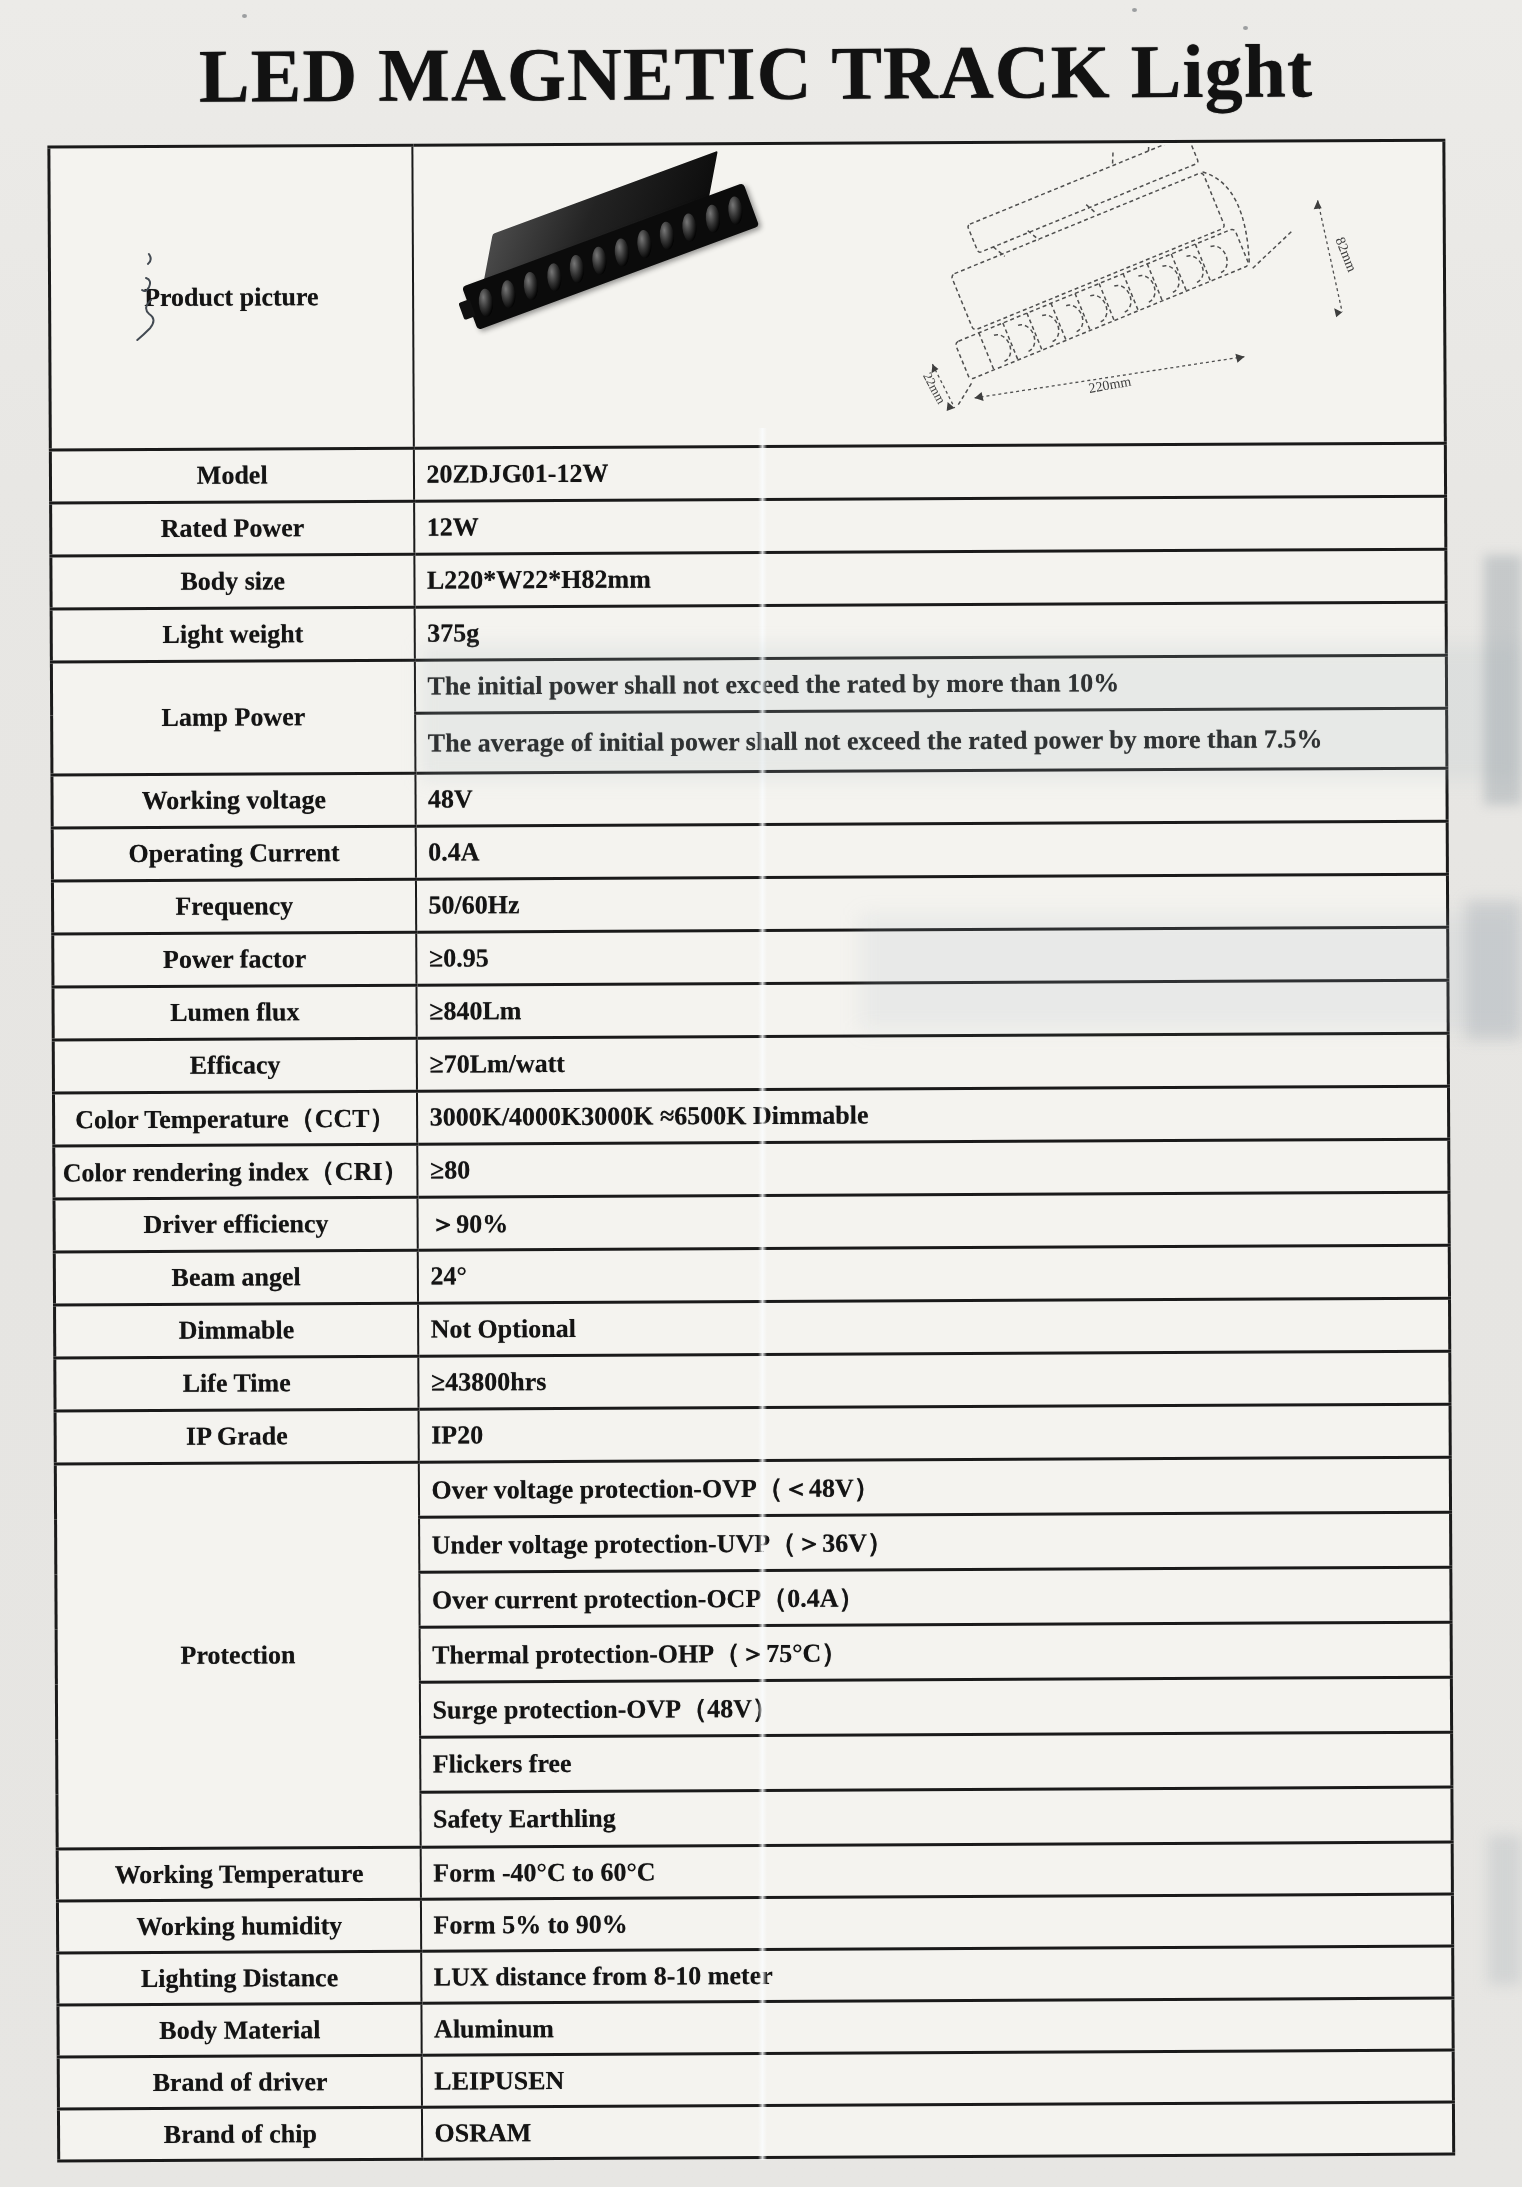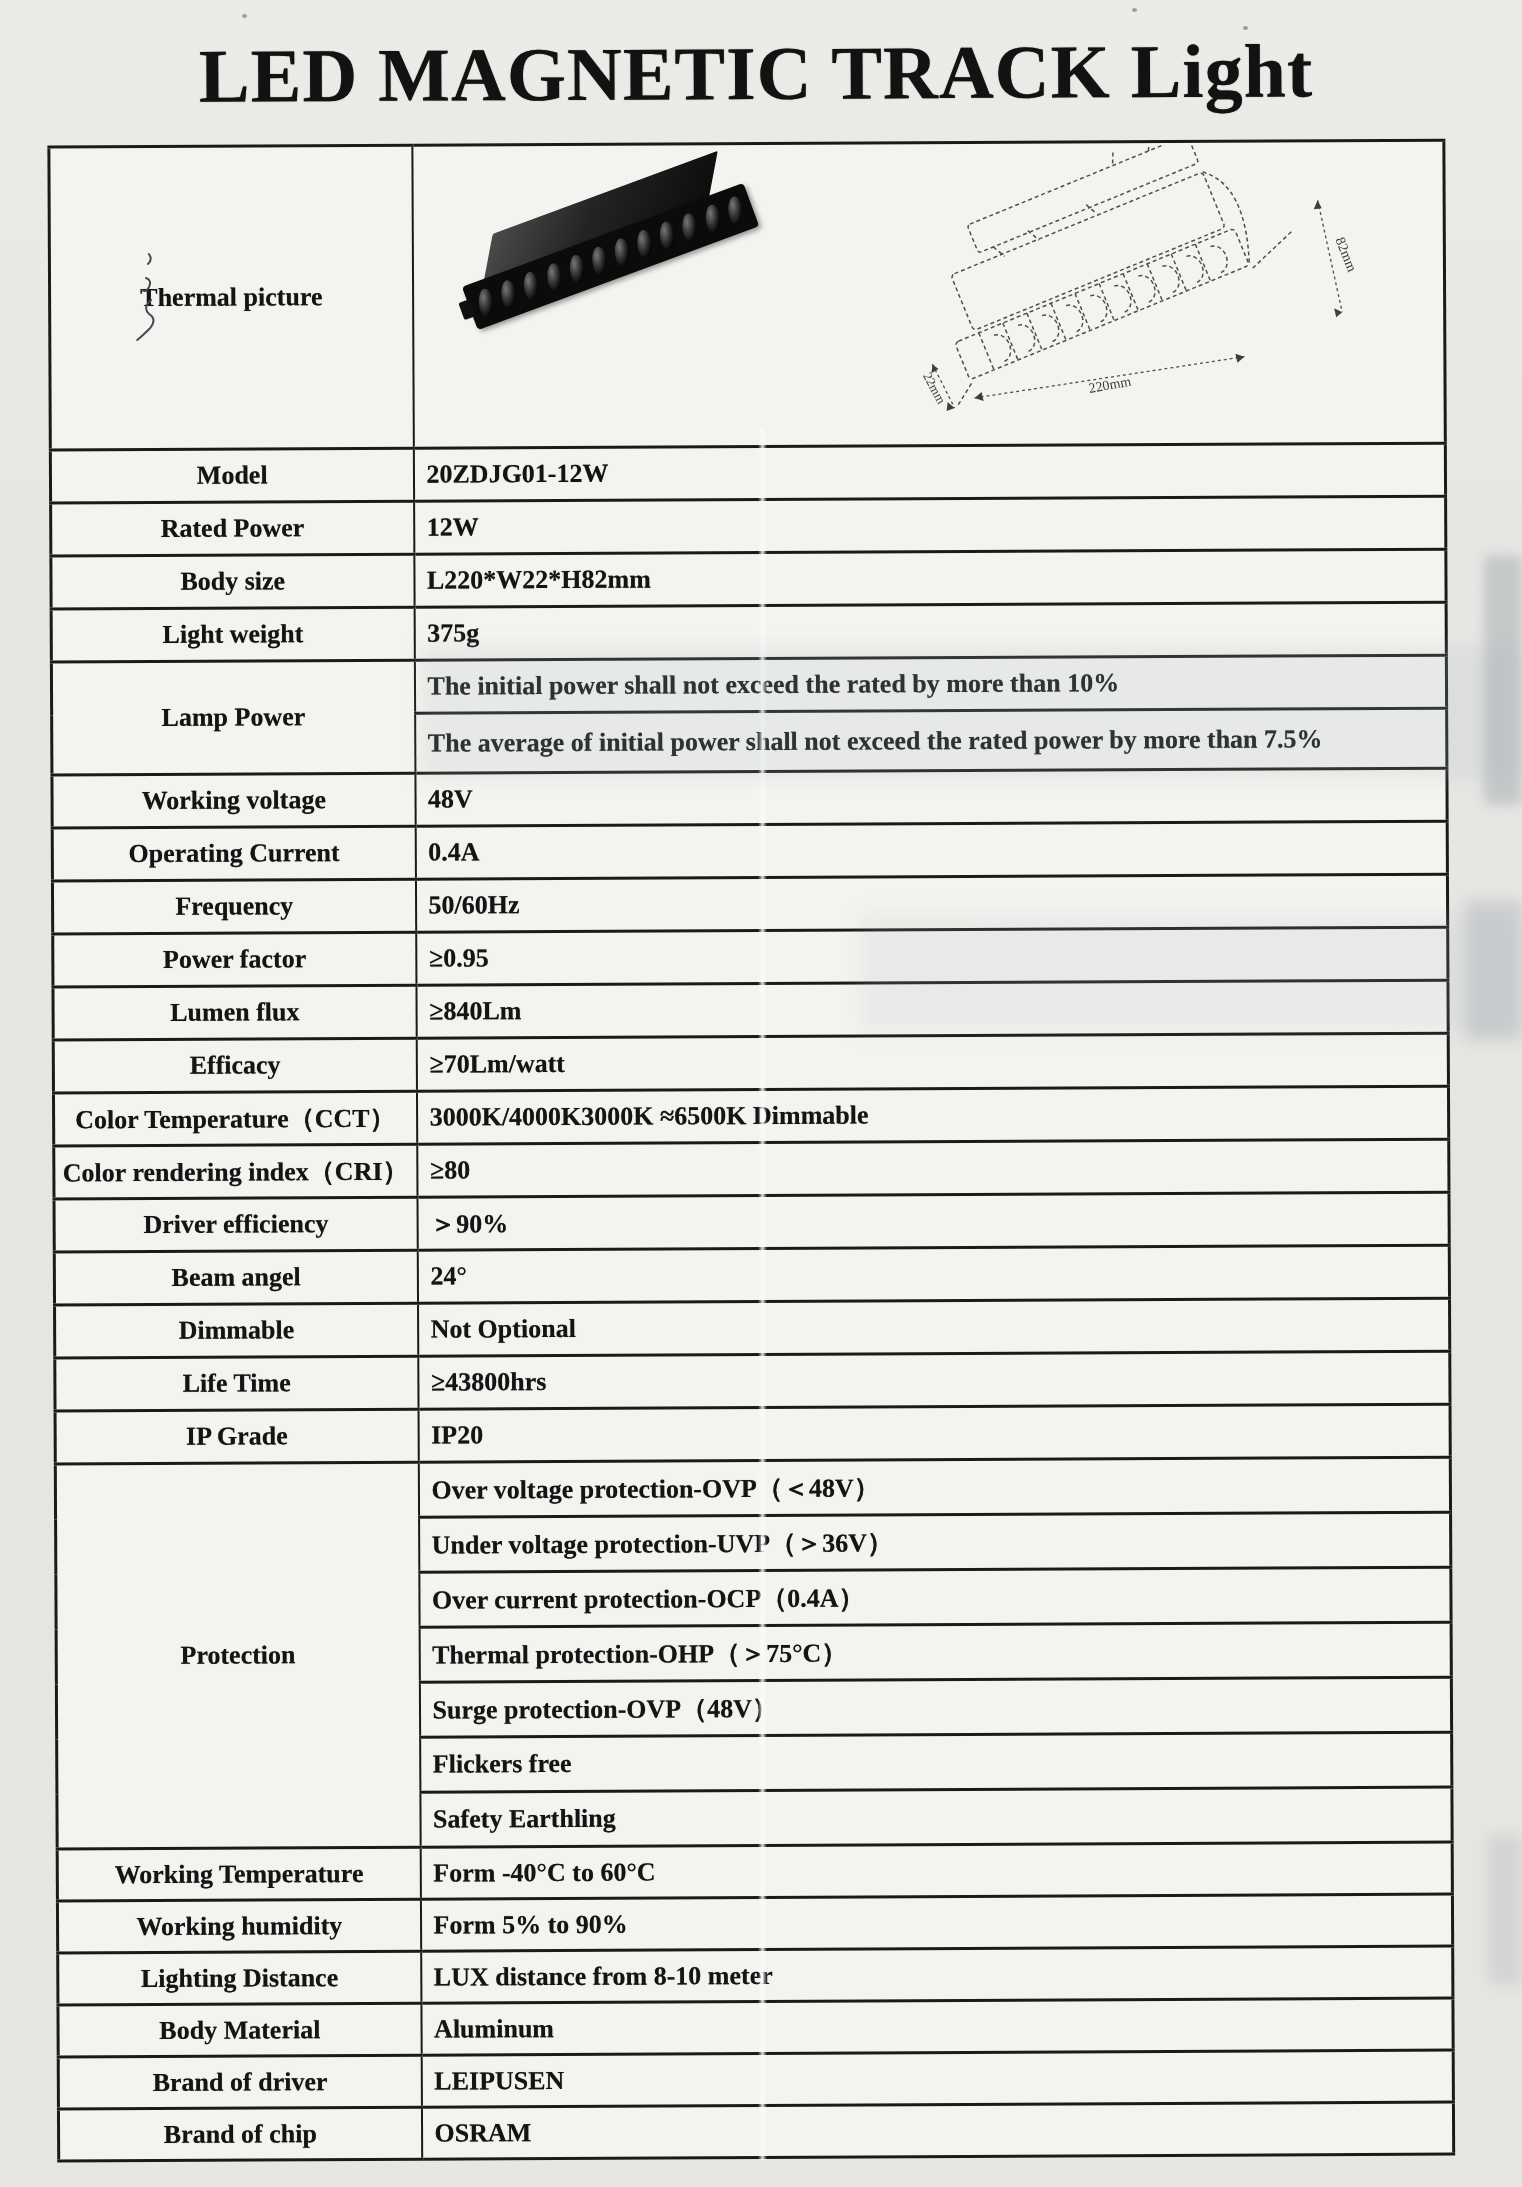--- a/index.html
+++ b/index.html
@@ -88,21 +88,21 @@
 
   <table class="spec">
     <colgroup>
         <col style="width:363px">
         <col>
       </colgroup>
     <tbody>
 
       <tr class="rpic">
         <td class="lbl pic-lbl">
-          <span>Thermal picture</span>
+          <span>Product picture</span>
           <svg class="squiggle" viewBox="0 0 40 100" fill="none">
             <path d="M20 6 q4 6 -1 10 M17 30 q6 2 3 9 q-3 6 -7 3 M22 52 q-9 8 -2 14 q8 5 1 14 q-7 7 -13 12" stroke="#434a52" stroke-width="2" stroke-linecap="round"></path>
           </svg>
         </td>
         <td class="pic-cell">
           <div class="photo">
             <div class="photo-rot">
               <div class="photo-top"></div>
               <div class="photo-body">
                 <span class="lens"></span>

